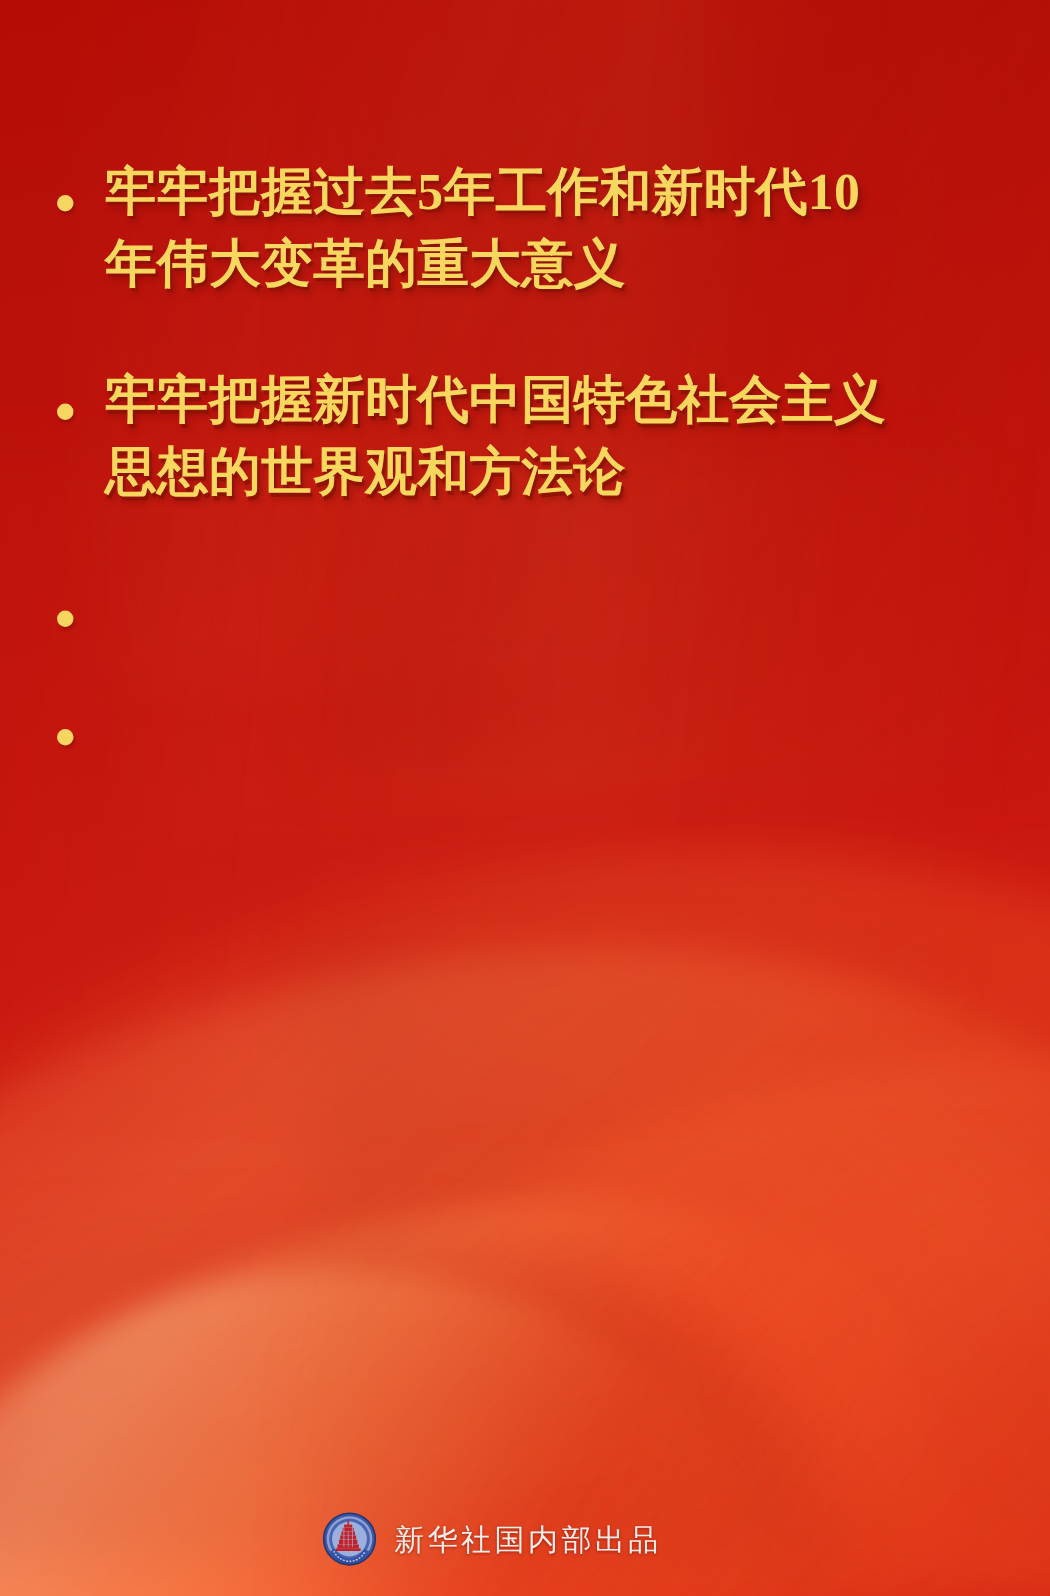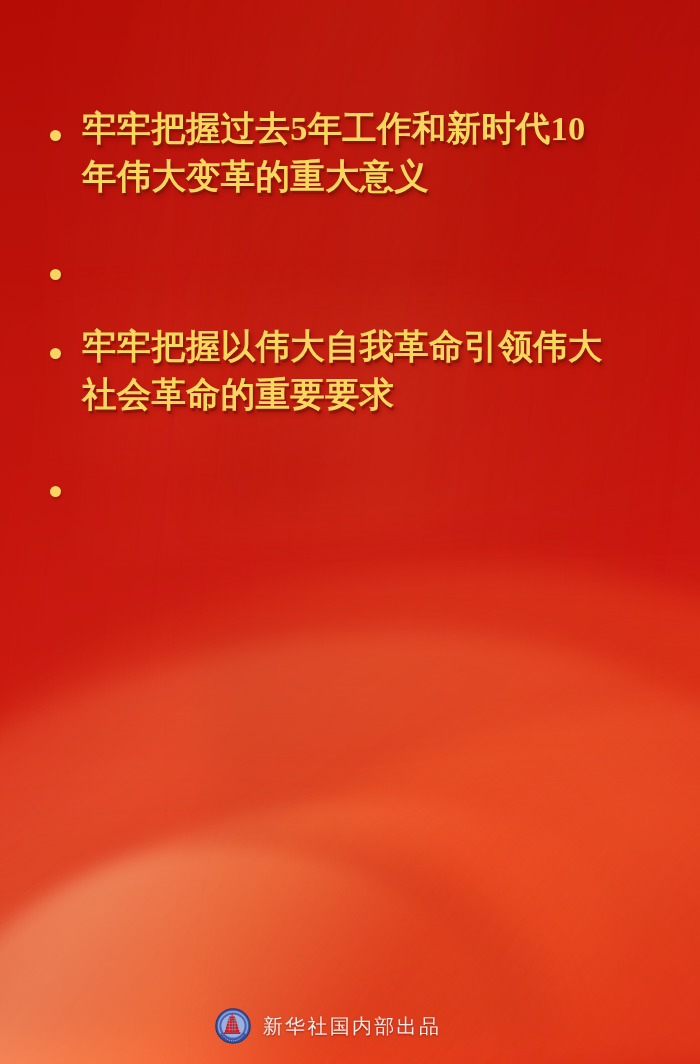--- a/index.html
+++ b/index.html
@@ -218,21 +218,21 @@
 
   
   .content {
     position: absolute;
     inset: 0;
     z-index: 5;
   }
 
   .bullet-list {
     position: absolute;
-    left: 12px;
+    left: 0;
     top: 104px;
     width: 632px;
     margin: 0;
     padding: 0;
     list-style: none;
   }
 
   .bullet-item {
     display: flex;
     align-items: flex-start;
@@ -316,26 +316,26 @@
 
     <ul class="bullet-list">
 
       <li class="bullet-item">
         <span class="bullet-dot"></span>
         <span class="bullet-text">牢牢把握过去5年工作和新时代10年伟大变革的重大意义</span>
       </li>
 
       <li class="bullet-item">
         <span class="bullet-dot"></span>
+        <span class="bullet-text">牢牢把握新时代中国特色社会主义思想的世界观和方法论</span>
       </li>
 
 
       <li class="bullet-item">
         <span class="bullet-dot"></span>
-        <span class="bullet-text">牢牢把握以伟大自我革命引领伟大社会革命的重要要求</span>
       </li>
 
       <li class="bullet-item">
         <span class="bullet-dot"></span>
       </li>
 
     </ul>
 
     <div class="footer">
       <span class="logo-emblem">

